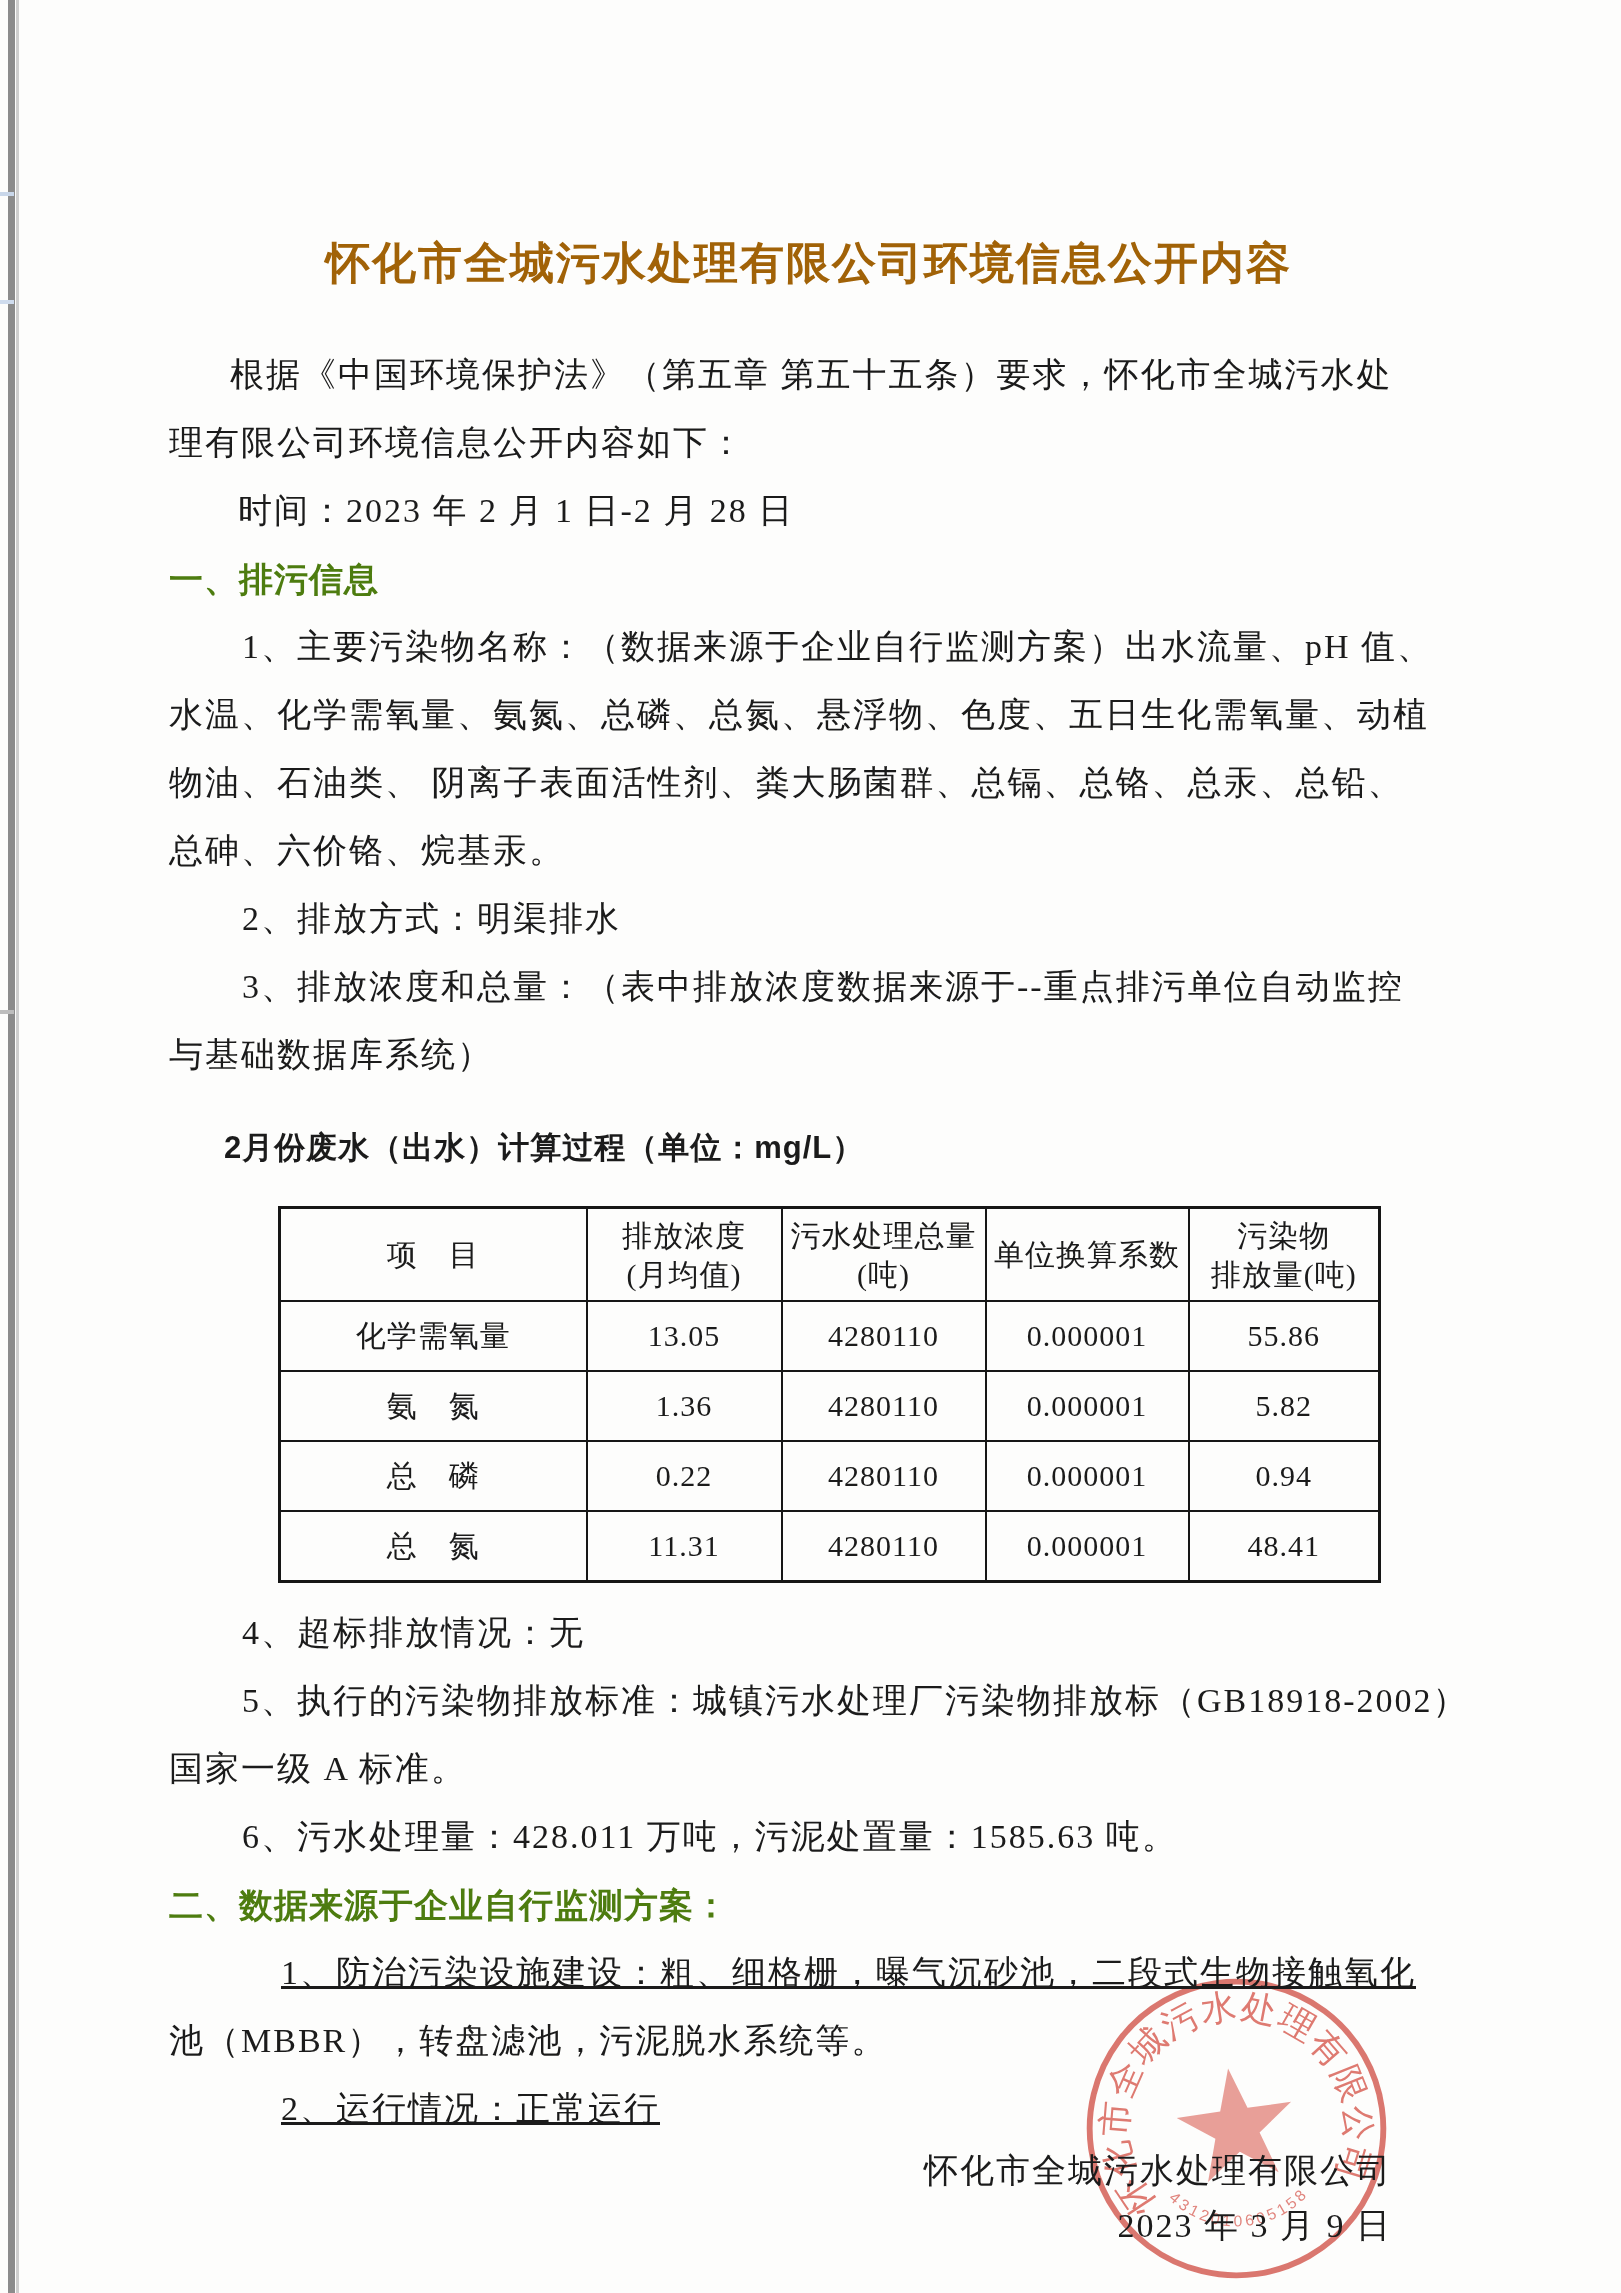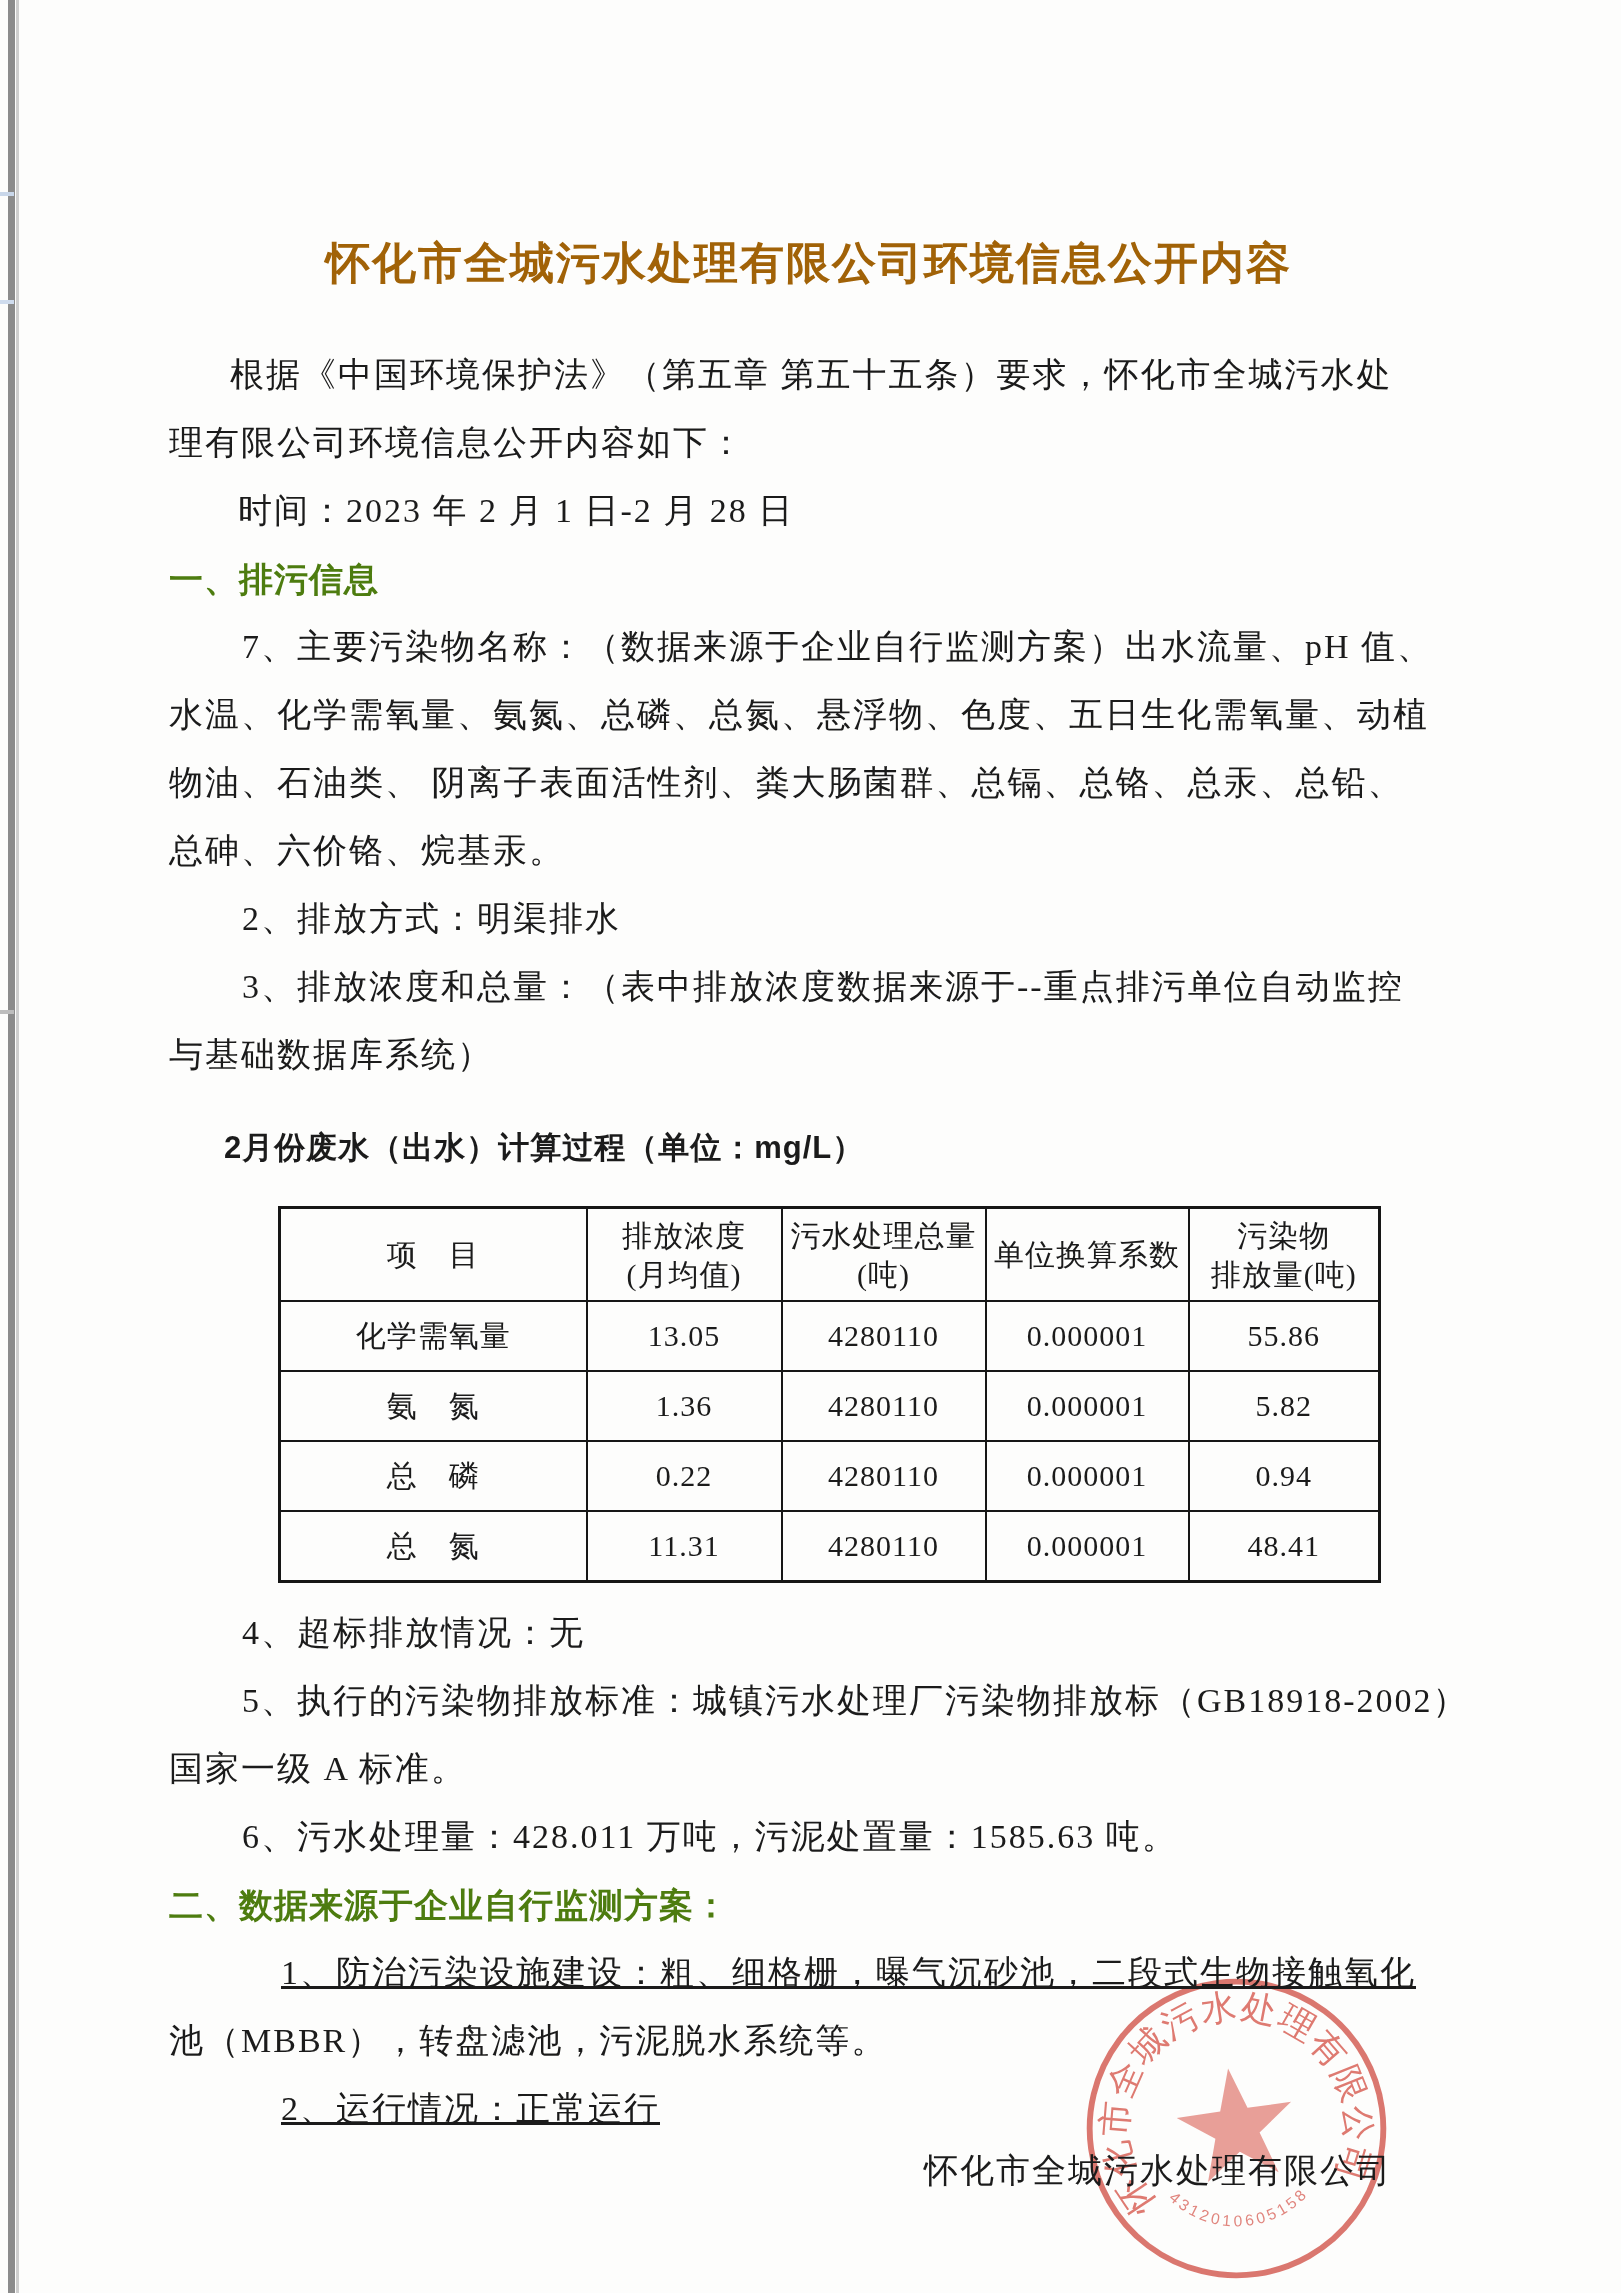--- a/index.html
+++ b/index.html
@@ -94,21 +94,21 @@
 
 <div class="content">
 
   <h1 class="doc-title">怀化市全城污水处理有限公司环境信息公开内容</h1>
 
   <p class="line ind-1">根据《中国环境保护法》（第五章 第五十五条）要求，怀化市全城污水处</p>
   <p class="line">理有限公司环境信息公开内容如下：</p>
   <p class="line ind-2">时间：2023 年 2 月 1 日-2 月 28 日</p>
 
   <p class="line sec-heading">一、排污信息</p>
-  <p class="line ind-3">7、主要污染物名称：（数据来源于企业自行监测方案）出水流量、pH 值、</p>
+  <p class="line ind-3">1、主要污染物名称：（数据来源于企业自行监测方案）出水流量、pH 值、</p>
   <p class="line">水温、化学需氧量、氨氮、总磷、总氮、悬浮物、色度、五日生化需氧量、动植</p>
   <p class="line">物油、石油类、 阴离子表面活性剂、粪大肠菌群、总镉、总铬、总汞、总铅、</p>
   <p class="line">总砷、六价铬、烷基汞。</p>
   <p class="line ind-3">2、排放方式：明渠排水</p>
   <p class="line ind-3">3、排放浓度和总量：（表中排放浓度数据来源于--重点排污单位自动监控</p>
   <p class="line">与基础数据库系统）</p>
 
   <p class="tbl-caption">2月份废水（出水）计算过程（单位：mg/L）</p>
 
   <table class="data">
@@ -168,16 +168,17 @@
   <p class="line">国家一级 A 标准。</p>
   <p class="line ind-3">6、污水处理量：428.011 万吨，污泥处置量：1585.63 吨。</p>
 
   <p class="line sec-heading">二、数据来源于企业自行监测方案：</p>
   <p class="line ind-4">1、防治污染设施建设：粗、细格栅，曝气沉砂池，二段式生物接触氧化</p>
   <p class="line">池（MBBR），转盘滤池，污泥脱水系统等。</p>
   <p class="line ind-4">2、运行情况：正常运行</p>
 
   <div class="signature">
     <p class="line" style="white-space:nowrap;display:block;margin:0;">怀化市全城污水处理有限公司</p>
+    <p class="line" style="white-space:nowrap;display:block;margin:0;">2023 年 3 月 9 日</p>
   </div>
 
 </div>
 
 
 </body></html>

